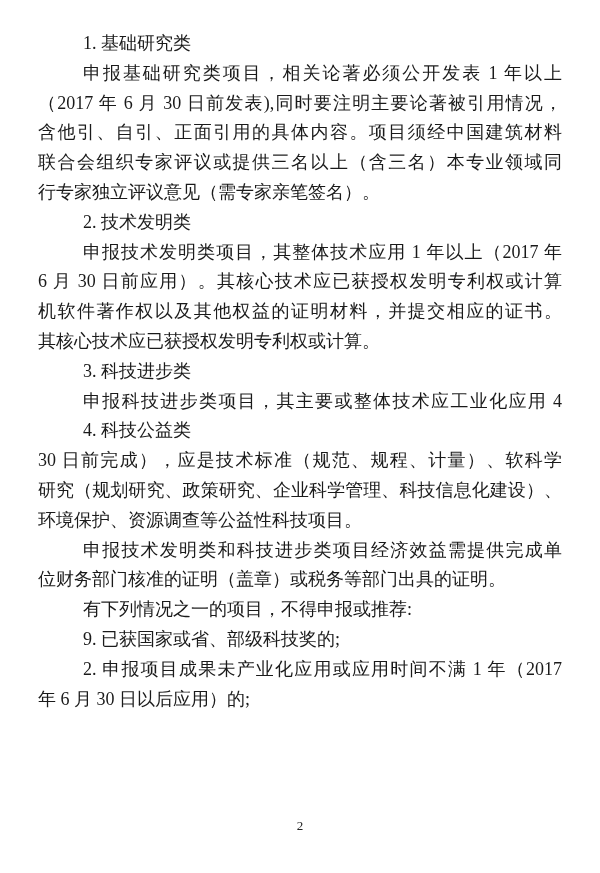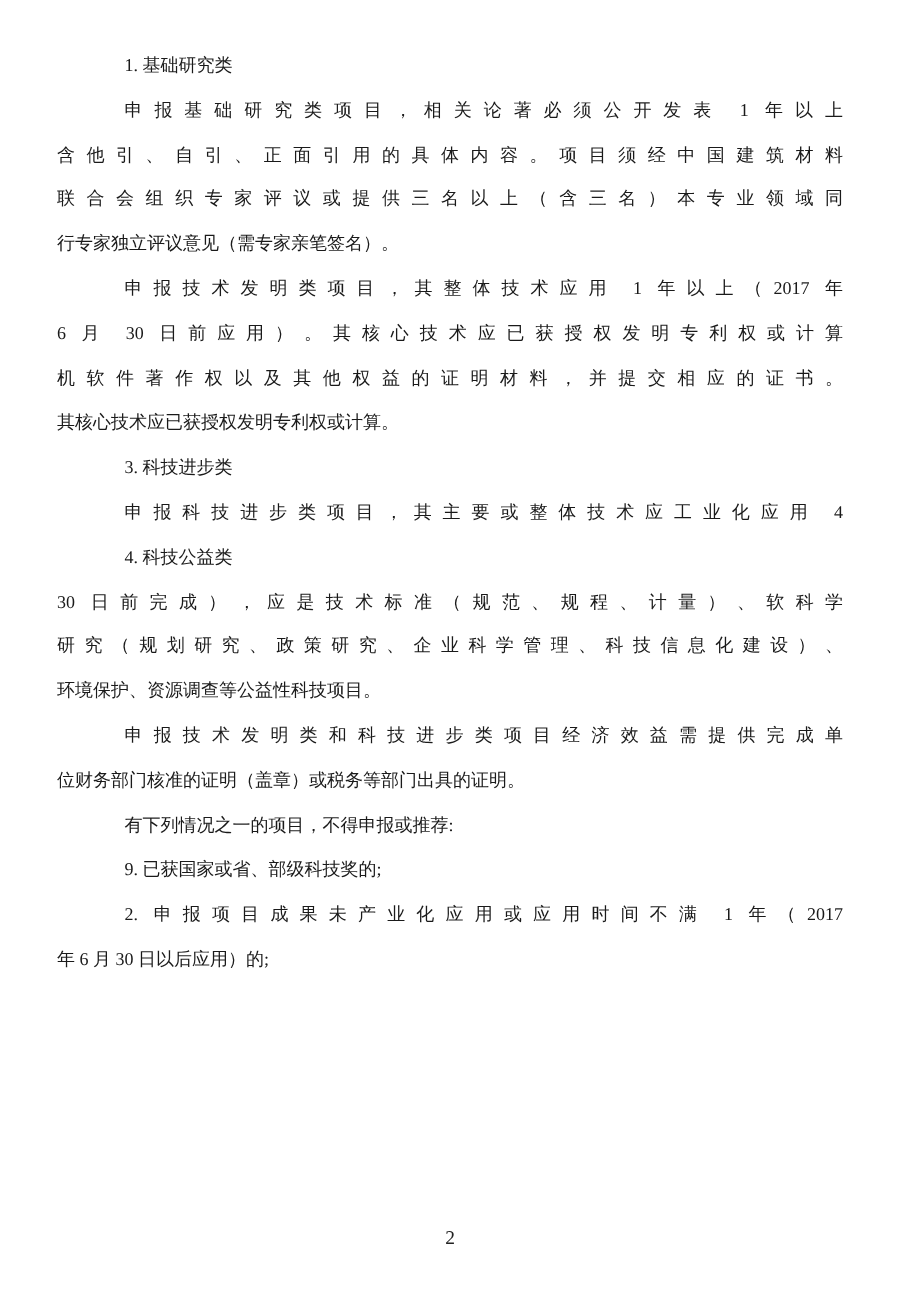--- a/index.html
+++ b/index.html
@@ -16,21 +16,21 @@
     font-family: "Liberation Serif", "DejaVu Serif", serif;
     color: #1a1a1a;
   }
   .text-block {
     position: absolute;
     left: 38px;
     top: 29px;
     width: 524px;
   }
   .line {
-    font-size: 12px;
+    font-size: 18px;
     line-height: 29.8px;
     height: 29.8px;
     text-align: left;
     white-space: normal;
     overflow: hidden;
   }
   .line.fill {
     text-align: justify;
     text-align-last: justify;
   }
@@ -49,23 +49,25 @@
     color: #222222;
   }
 </style>
 </head>
 <body>
 
 <div class="page">
   <div class="text-block" id="text-block">
       <div class="line indent">1. 基础研究类</div>
       <div class="line indent fill">申报基础研究类项目，相关论著必须公开发表 1 年以上</div>
+      <div class="line fill">（2017 年 6 月 30 日前发表),同时要注明主要论著被引用情况，</div>
       <div class="line fill">含他引、自引、正面引用的具体内容。项目须经中国建筑材料</div>
       <div class="line fill">联合会组织专家评议或提供三名以上（含三名）本专业领域同</div>
       <div class="line">行专家独立评议意见（需专家亲笔签名）。</div>
+      <div class="line indent">2. 技术发明类</div>
       <div class="line indent fill">申报技术发明类项目，其整体技术应用 1 年以上（2017 年</div>
       <div class="line fill">6 月 30 日前应用）。其核心技术应已获授权发明专利权或计算</div>
       <div class="line fill">机软件著作权以及其他权益的证明材料，并提交相应的证书。</div>
       <div class="line">其核心技术应已获授权发明专利权或计算。</div>
       <div class="line indent">3. 科技进步类</div>
       <div class="line indent fill">申报科技进步类项目，其主要或整体技术应工业化应用 4</div>
       <div class="line indent">4. 科技公益类</div>
       <div class="line fill">30 日前完成），应是技术标准（规范、规程、计量）、软科学</div>
       <div class="line fill">研究（规划研究、政策研究、企业科学管理、科技信息化建设）、</div>
       <div class="line">环境保护、资源调查等公益性科技项目。</div>

